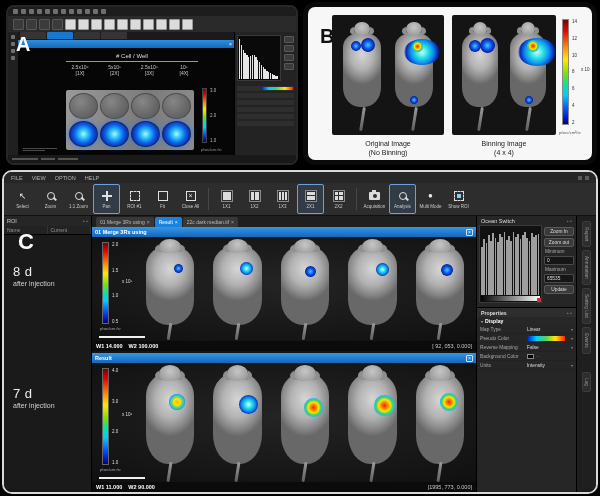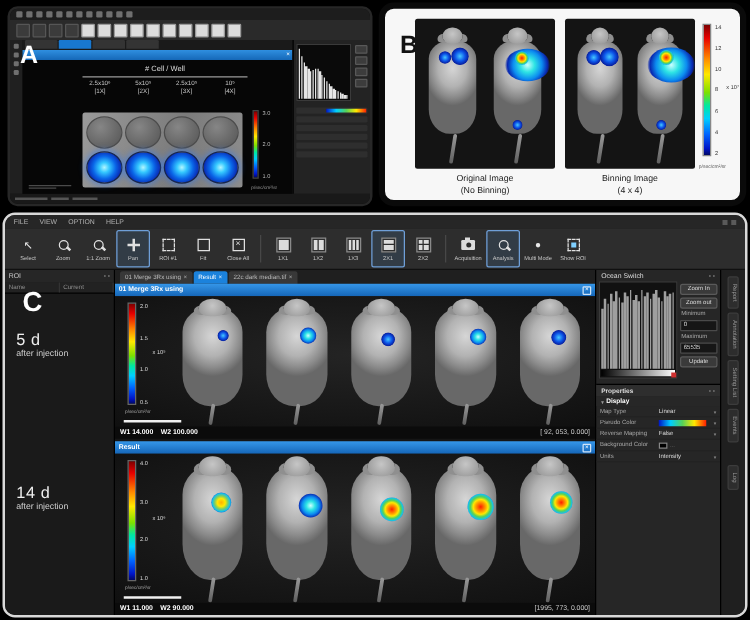--- a/index.html
+++ b/index.html
@@ -517,25 +517,25 @@
         <div class="hdr">
           <span>ROI</span>
           <span class="hdots">▪ ▪</span>
         </div>
         <div class="cols">
           <div>Name</div>
           <div>Current</div>
         </div>
         <div class="c-letter">C</div>
         <div class="c-ann" id="ann0">
-          <div class="t">5 d</div>
+          <div class="t">8 d</div>
           <div class="s">after injection</div>
         </div>
         <div class="c-ann" id="ann1">
-          <div class="t">14 d</div>
+          <div class="t">7 d</div>
           <div class="s">after injection</div>
         </div>
       </div>
 
       <div class="c-main">
         <div class="c-tabs" id="c-tabs">
             <div class="c-tab">
               <div class="tlab">01 Merge 3Rx using</div>
               <div class="x">×</div>
             </div>

